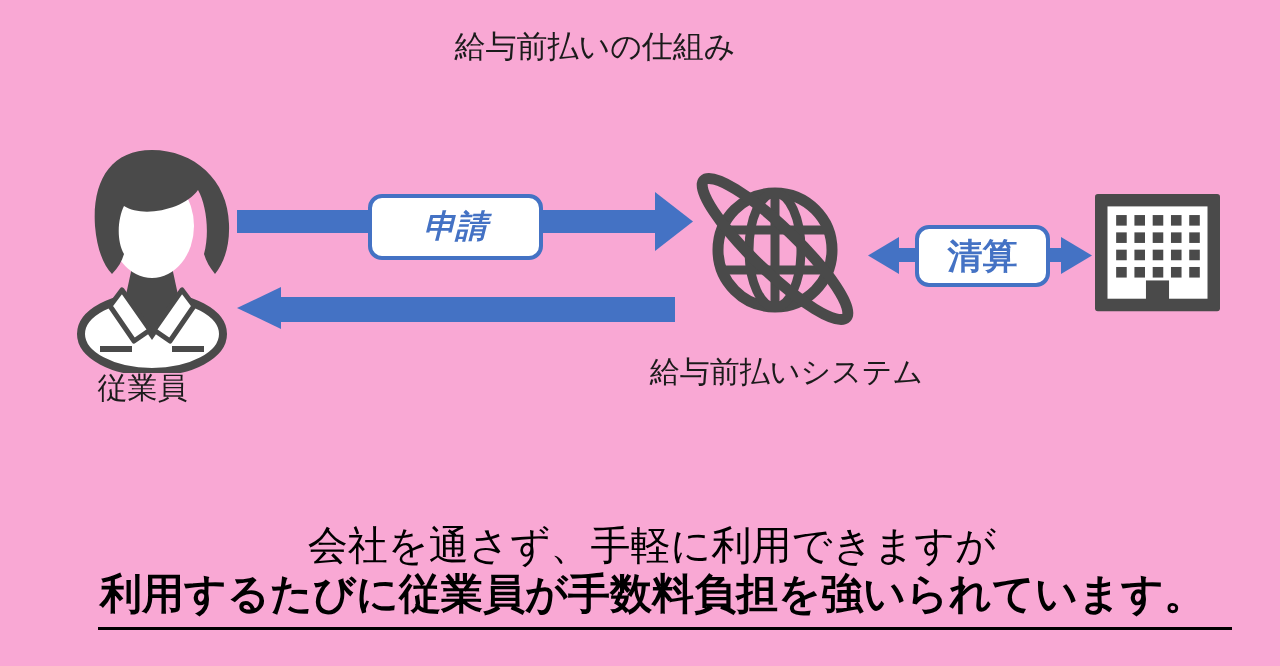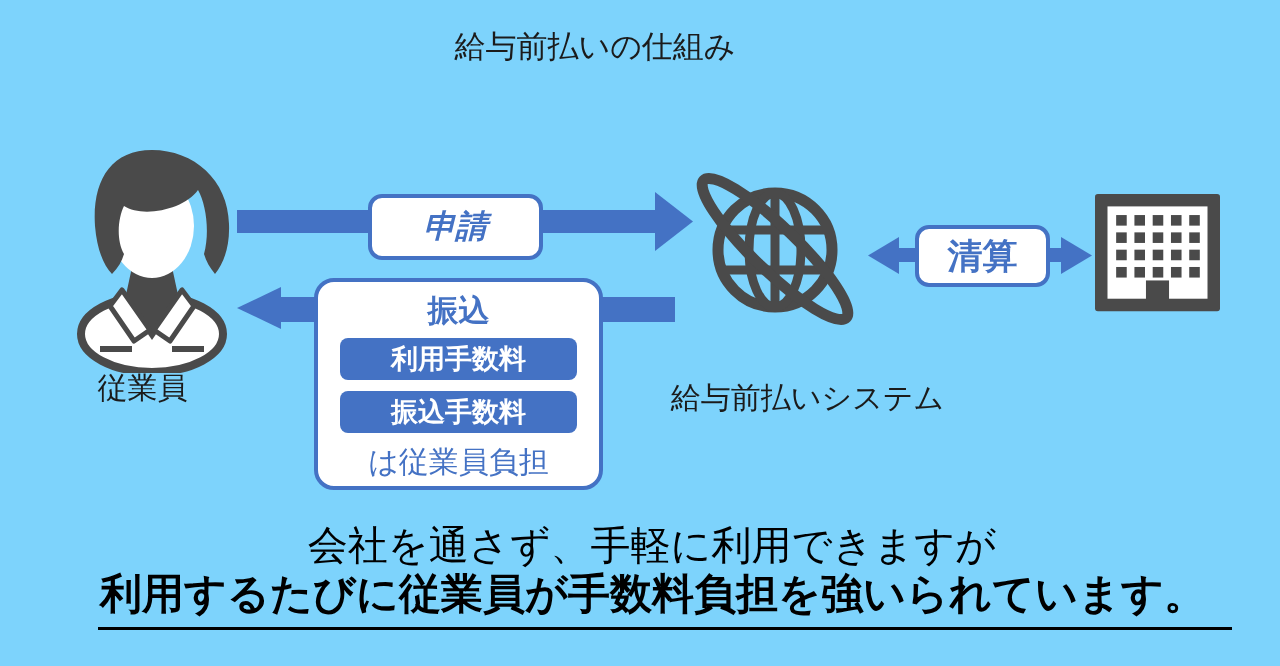--- a/index.html
+++ b/index.html
@@ -1,17 +1,17 @@
 <!DOCTYPE html>
 <html><head>
 <meta charset="utf-8">
 <style>
   html,body{margin:0;padding:0;background:#ffffff;}
   #canvas{
-    position:relative;width:1280px;height:666px;background:#7dd3fc;
+    position:relative;width:1280px;height:666px;background:#f9a8d4;
     font-family:"Liberation Sans","DejaVu Sans",sans-serif;overflow:hidden;
   }
   .abs{position:absolute;}
   .label{color:#1b1b1b;font-size:30px;text-align:center;white-space:nowrap;}
   
   .arrow-body{position:absolute;background:#4472C4;}
   .arrow-head-right{position:absolute;background:#4472C4;
     clip-path:polygon(0 0,100% 50%,0 100%);}
   .arrow-head-left{position:absolute;background:#4472C4;
     clip-path:polygon(100% 0,0 50%,100% 100%);}
@@ -89,44 +89,34 @@
 
   <div class="arrow-body" style="left:237px;top:210px;width:421px;height:23px;"></div>
   <div class="arrow-head-right" style="left:655px;top:192px;width:38px;height:59px;"></div>
   <div class="pill" style="left:368px;top:194px;width:167px;height:58px;font-size:32px;font-style:italic;">
     <span>申請</span>
   </div>
 
   <div class="arrow-head-left" style="left:237px;top:287px;width:44px;height:42px;z-index:1;"></div>
   <div class="arrow-body" style="left:278px;top:297px;width:397px;height:25px;z-index:1;"></div>
 
-  <div id="transfer-box">
-    <div id="transfer-title">振込</div>
-    <div class="fee-chip" style="top:56px;">
-      <span>利用手数料</span>
-    </div>
-    <div class="fee-chip" style="top:109px;">
-      <span>振込手数料</span>
-    </div>
-    <div id="transfer-note">は従業員負担</div>
-  </div>
 
   <div class="abs" style="left:680px;top:162px;width:190px;height:176px;">
     <svg width="190" height="176" viewBox="0 0 190 176">
       <g fill="none" stroke="#4A4A4A">
         <circle cx="95" cy="88" r="57" stroke-width="11"></circle>
         <ellipse cx="95" cy="88" rx="26" ry="57" stroke-width="9"></ellipse>
         <line x1="95" y1="31" x2="95" y2="145" stroke-width="9"></line>
         <line x1="42" y1="68" x2="148" y2="68" stroke-width="9"></line>
         <line x1="42" y1="108" x2="148" y2="108" stroke-width="9"></line>
         <ellipse cx="95" cy="87" rx="99" ry="22" stroke-width="11" transform="rotate(44 95 87)"></ellipse>
       </g>
     </svg>
   </div>
-  <div class="abs label" style="left:635px;top:352px;width:345px;margin-top:26px;">給与前払いシステム</div>
+  <div class="abs label" style="left:614px;top:352px;width:345px;">給与前払いシステム</div>
 
   <div class="arrow-head-left" style="left:868px;top:237px;width:31px;height:37px;"></div>
   <div class="arrow-body" style="left:896px;top:248px;width:168px;height:14px;"></div>
   <div class="arrow-head-right" style="left:1061px;top:237px;width:31px;height:37px;"></div>
   <div class="pill" style="left:915px;top:225px;width:127px;height:54px;font-size:35px;">
     <span>清算</span>
   </div>
 
   <div class="abs" style="left:1095px;top:193px;width:125px;height:122px;">
     <svg width="125" height="122" viewBox="0 0 130 125">

